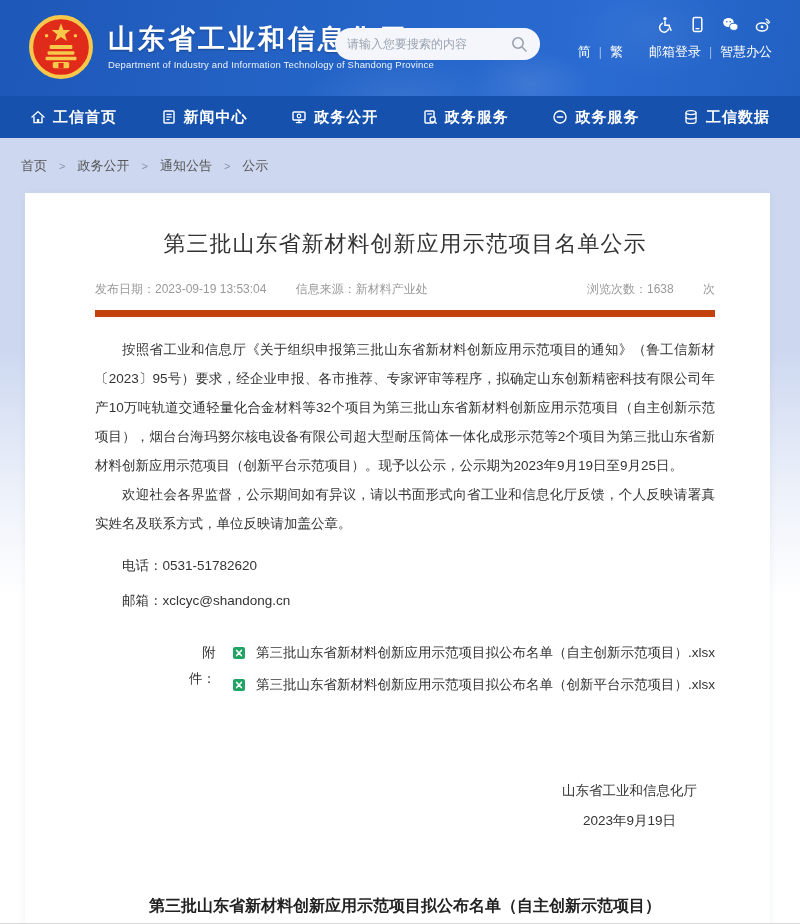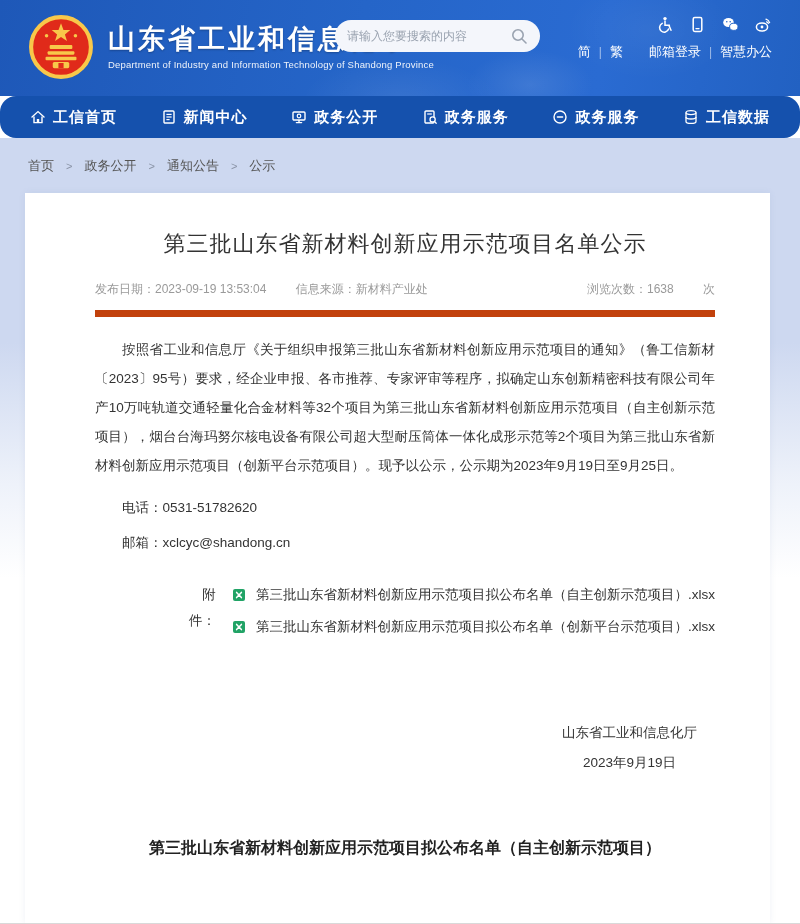--- a/index.html
+++ b/index.html
@@ -17,45 +17,45 @@
       radial-gradient(90px 50px at 530px 85px, rgba(255,255,255,.10), transparent 70%),
       radial-gradient(140px 60px at 400px 100px, rgba(255,255,255,.08), transparent 70%),
       radial-gradient(120px 70px at 650px 30px, rgba(255,255,255,.05), transparent 70%);
   }
   .logo-wrap{ position:absolute; left:28px; top:14px; display:flex; align-items:center; }
   .emblem{ width:66px; height:66px; flex:0 0 auto; }
   .site-text{ margin-left:14px; color:#fff; }
   .site-title{ font-size:27px; font-weight:bold; letter-spacing:3px; line-height:1.15; text-shadow:0 1px 2px rgba(0,0,0,.25); }
   .site-sub{ font-size:9.5px; letter-spacing:.2px; margin-top:4px; opacity:.92; }
 
-  .search-pill{ position:absolute; left:335px; top:20px; width:205px; height:32px;
+  .search-pill{ position:absolute; left:335px; top:28px; width:205px; height:32px;
     background:#f4f6fb; border-radius:16px; display:flex; align-items:center; padding:0 12px; }
   .search-pill input{ flex:1; border:none; outline:none; background:transparent; font-size:12px; color:#333;
     font-family:"Liberation Sans","DejaVu Sans",sans-serif; }
   .search-pill input::placeholder{ color:#9aa3b0; }
   .search-btn{ width:18px; height:18px; cursor:pointer; flex:0 0 auto; }
 
   .top-right{ position:absolute; right:28px; top:16px; color:#fff; text-align:right; }
   .icon-row{ display:flex; justify-content:flex-end; gap:16px; margin-bottom:10px; }
   .icon-row svg{ width:17px; height:17px; cursor:pointer; }
   .link-row{ font-size:13px; display:flex; align-items:center; gap:8px; justify-content:flex-end; }
   .link-row .lnk{ cursor:pointer; color:#fff; text-decoration:none; }
   .link-row .sep{ color:rgba(255,255,255,.55); font-size:12px; }
 
   
   .main-nav{ height:42px; background:#1551ad; display:flex; align-items:center;
-    justify-content:space-between; padding:0 30px;border-radius:16px; }
+    justify-content:space-between; padding:0 30px; }
   .nav-item{ display:flex; align-items:center; gap:7px; color:#fff; font-size:15px;
     font-weight:bold; cursor:pointer; letter-spacing:1px; }
   .nav-item svg{ width:16px; height:16px; }
 
   
   .band{ position:relative; min-height:786px;
     background:linear-gradient(180deg,#cdd8f0 0%,#cdd8f0 26%,#eef2fa 44%,#ffffff 56%); }
-  .breadcrumb{ height:55px; display:flex; align-items:center; padding-left:28px;
+  .breadcrumb{ height:55px; display:flex; align-items:center; padding-left:21px;
     font-size:13px; color:#555; gap:12px; }
   .breadcrumb .crumb{ cursor:pointer; }
   .breadcrumb .bsep{ color:#8a93a6; font-size:11px; }
 
   
   .card{ margin:0 30px 0 25px; background:#fff; min-height:731px;
     padding:36px 55px 40px 70px; box-shadow:0 0 6px rgba(120,140,180,.12); }
   .art-title{ text-align:center; font-size:22px; font-weight:normal; color:#333; letter-spacing:1px; }
   .meta-row{ display:flex; justify-content:space-between; margin-top:22px; padding-bottom:12px;
     border-bottom:7px solid #c2410c; font-size:12px; color:#9a9a9a; }
@@ -225,20 +225,21 @@
         <span>信息来源：新材料产业处</span>
       </div>
       <div class="meta-right">
         <b>浏览次数：1638</b>
         <span>次</span>
       </div>
     </div>
 
     <div class="body-text">
       <p>按照省工业和信息厅《关于组织申报第三批山东省新材料创新应用示范项目的通知》（鲁工信新材〔2023〕95号）要求，经企业申报、各市推荐、专家评审等程序，拟确定山东创新精密科技有限公司年产10万吨轨道交通轻量化合金材料等32个项目为第三批山东省新材料创新应用示范项目（自主创新示范项目），烟台台海玛努尔核电设备有限公司超大型耐压筒体一体化成形示范等2个项目为第三批山东省新材料创新应用示范项目（创新平台示范项目）。现予以公示，公示期为2023年9月19日至9月25日。</p>
+      <p>欢迎社会各界监督，公示期间如有异议，请以书面形式向省工业和信息化厅反馈，个人反映请署真实姓名及联系方式，单位反映请加盖公章。</p>
     </div>
 
     <div class="contact">
       <div>电话：0531-51782620</div>
       <div>邮箱：xclcyc@shandong.cn</div>
     </div>
 
     <div class="attach">
       <div class="attach-row">
         <span class="attach-label">附件：</span>

